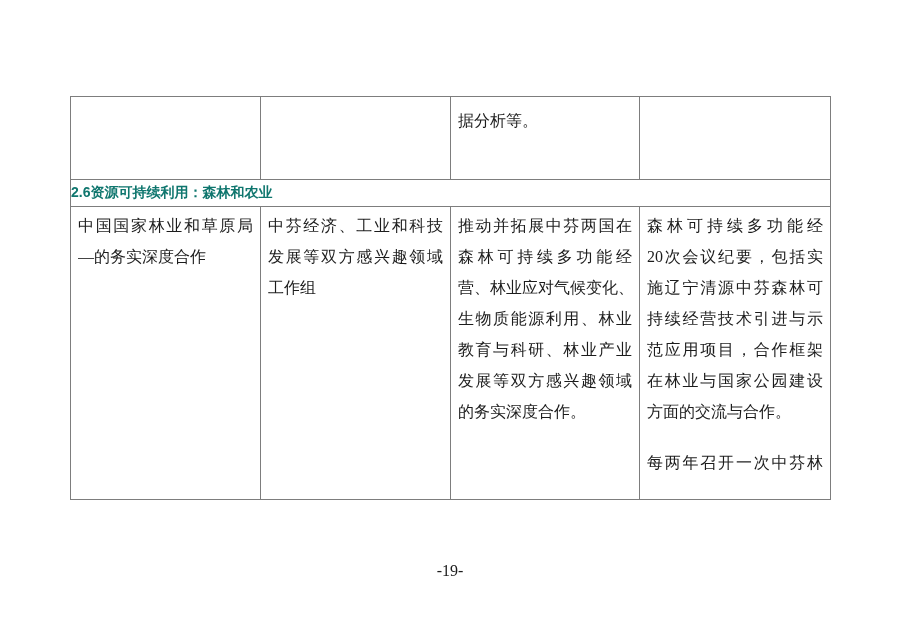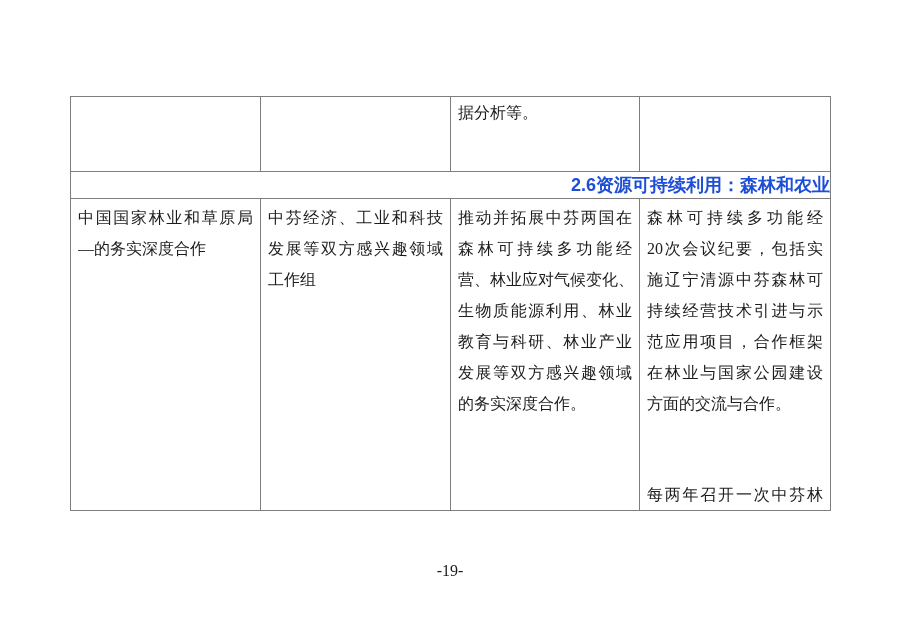--- a/index.html
+++ b/index.html
@@ -26,32 +26,32 @@
   }
   .doc-table td {
     border: 1px solid #7d7d7d;
     padding: 0 7px;
     vertical-align: top;
     overflow: hidden;
   }
   
   .row-cont td {
     height: 74px;
-    padding-top: 0;
+    padding-top: 8px;
   }
   
   .row-section td {
     height: 26px;
     padding: 0;
-    text-align: right;
+    text-align: left;
     vertical-align: middle;
     font-family: "Liberation Sans", sans-serif;
     font-weight: bold;
-    font-size: 18px;
-    color: #1d4ed8;
+    font-size: 14px;
+    color: #0f766e;
   }
   
   .row-head td {
     height: 30px;
     vertical-align: middle;
     font-family: "Liberation Sans", sans-serif;
     font-weight: bold;
     font-size: 17px;
     color: #111111;
   }
@@ -70,21 +70,21 @@
   }
   .fill {
     text-align: justify;
     text-align-last: justify;
   }
   .plain {
     text-align: left;
     text-align-last: left;
   }
   .para-gap {
-    margin-top: 60px;
+    margin-top: 20px;
   }
   .footer {
     position: absolute;
     left: 0;
     top: 562px;
     width: 900px;
     text-align: center;
     font-size: 16px;
     font-family: "Liberation Serif", serif;
     color: #1c1c1c;

